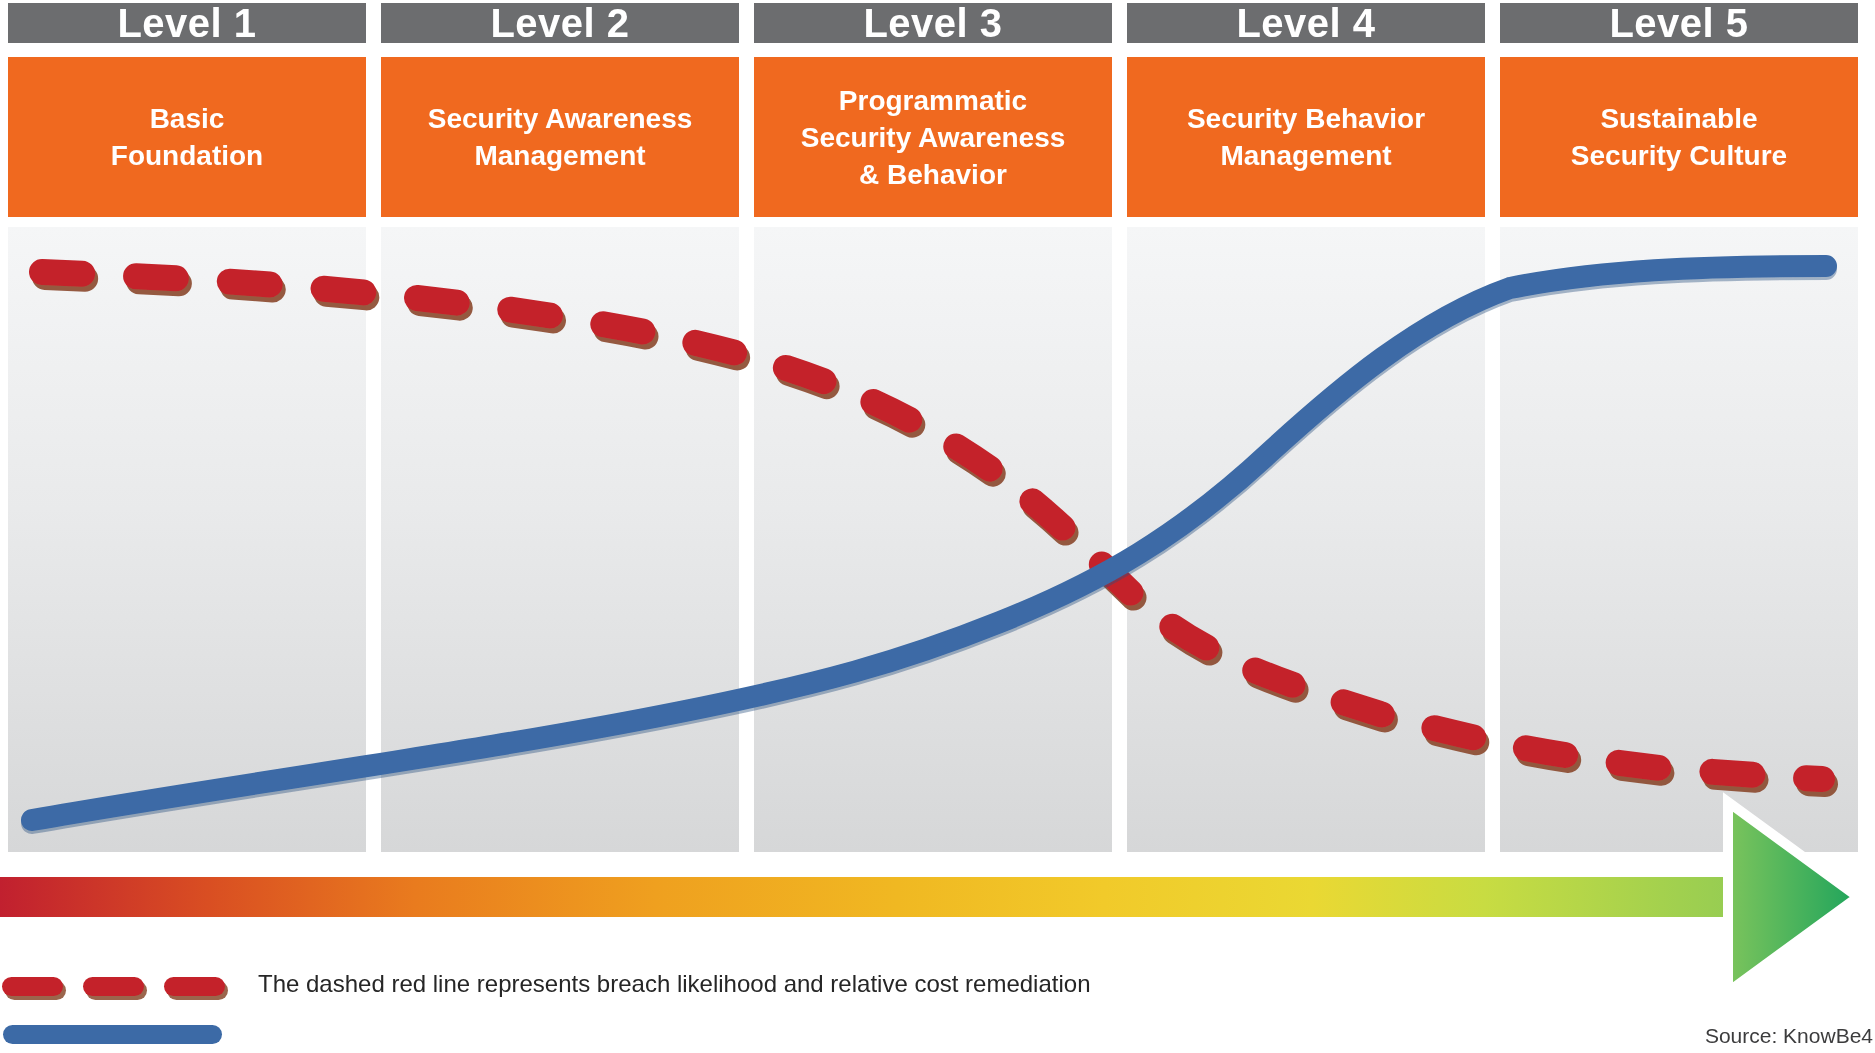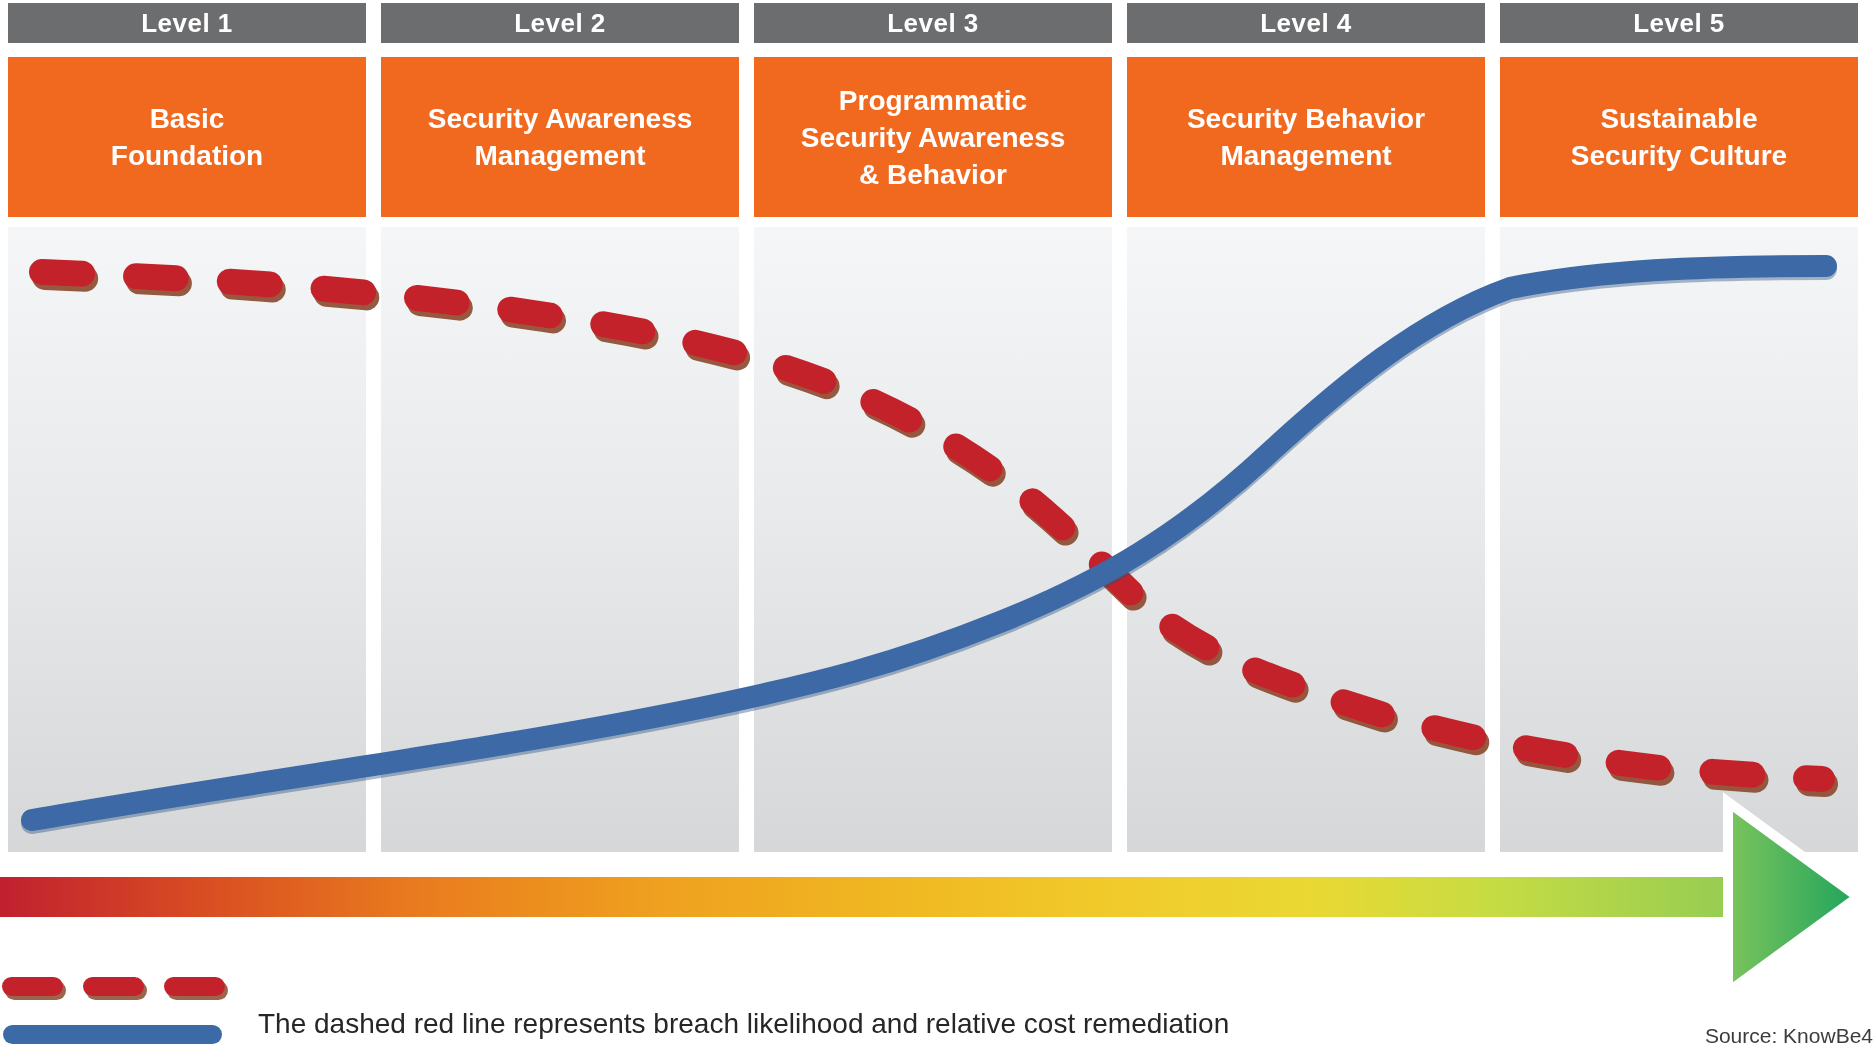--- a/index.html
+++ b/index.html
@@ -3,21 +3,21 @@
 <meta charset="utf-8">
 <style>
   html,body{margin:0;padding:0;background:#ffffff;}
   .stage{
     position:relative;width:1875px;height:1053px;overflow:hidden;background:#ffffff;
     font-family:"Liberation Sans","DejaVu Sans",sans-serif;
   }
   .col-header{
     position:absolute;top:3px;height:40px;width:358px;
     background:#6c6d6f;color:#ffffff;display:flex;align-items:center;justify-content:center;
-    font-size:26px;font-weight:600;letter-spacing:.5px;z-index:2;
+    font-size:40px;font-weight:600;letter-spacing:.5px;z-index:2;
   }
   .stage-box{
     position:absolute;top:57px;height:160px;width:358px;
     background:#f0691f;color:#ffffff;display:flex;flex-direction:column;
     align-items:center;justify-content:center;text-align:center;
     font-size:28px;font-weight:600;line-height:37px;z-index:2;
   }
   .chart-col{
     position:absolute;top:227px;height:625px;width:358px;z-index:1;
     background:linear-gradient(180deg,#f5f6f7 0%,#e9eaeb 45%,#d6d7d8 100%);
@@ -29,21 +29,21 @@
   }
   .legend-red-swatch i{
     flex:0 0 61px;height:19px;border-radius:10px;background:#c4222a;
     box-shadow:3px 4px 0 rgba(138,74,45,.85);
   }
   .legend-blue-swatch{
     position:absolute;left:3px;top:1025px;width:219px;height:19px;border-radius:10px;
     background:#3c6aa6;z-index:6;
   }
   .legend-text{
-    position:absolute;left:258px;color:#262626;font-size:28px;line-height:33px;z-index:6;white-space:nowrap;margin-top:40px;
+    position:absolute;left:258px;color:#262626;font-size:24px;line-height:33px;z-index:6;white-space:nowrap;
   }
   .lt1{top:967px}.lt2{top:1017px}
   .source-text{
     position:absolute;right:2px;top:1024px;color:#3c3c3d;font-size:21px;z-index:6;white-space:nowrap;
   }
 </style>
 </head>
 <body>
 
 <div class="stage">

